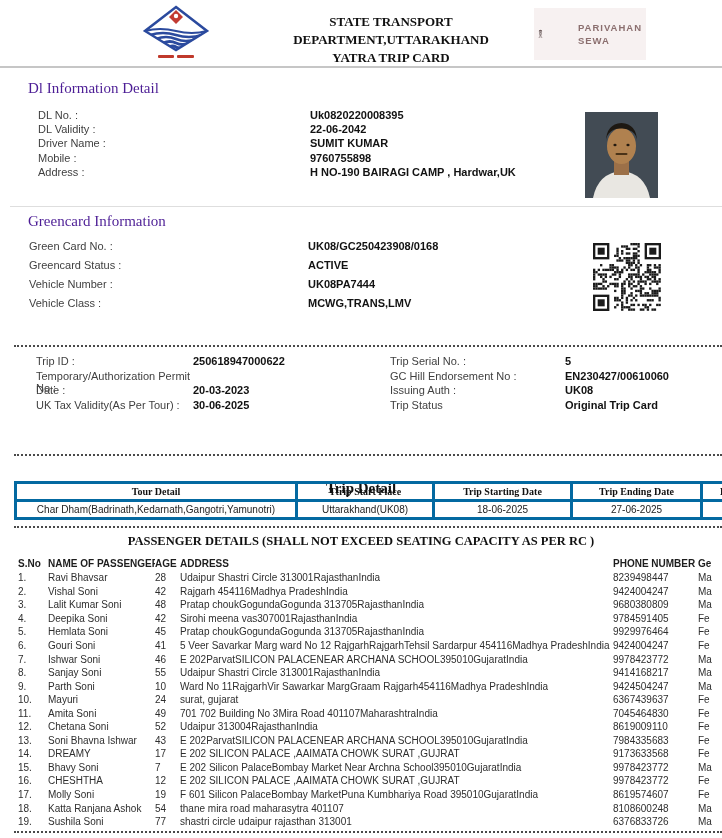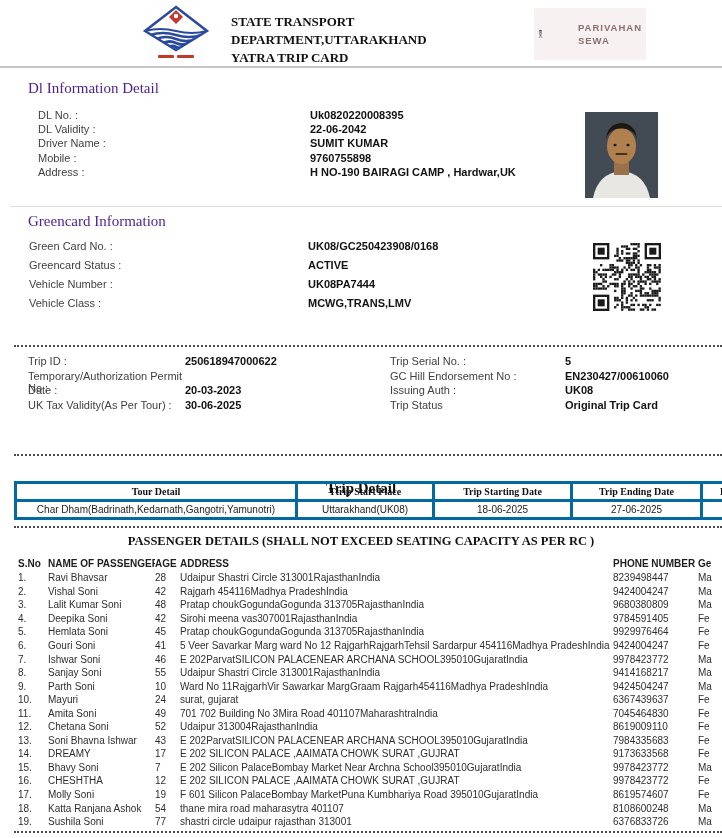--- a/index.html
+++ b/index.html
@@ -3,21 +3,21 @@
 <meta charset="utf-8">
 <style>
   * { margin:0; padding:0; box-sizing:border-box; }
   html,body { background:#fff; }
   body { width:722px; height:838px; overflow:hidden; position:relative;
          font-family:"Liberation Sans", sans-serif; color:#222; }
   .page { position:absolute; left:0; top:0; width:722px; height:838px; background:#fff; }
 
   
   .uk-logo { position:absolute; left:140px; top:4px; }
-  .header-title { position:absolute; left:231px; top:13px; width:320px; 
+  .header-title { position:absolute; left:231px; top:13px; width:320px; text-align:center;
                   font-family:"Liberation Serif", serif; font-weight:bold; font-size:13px;
                   line-height:18px; color:#111; }
   .parivahan { position:absolute; left:534px; top:8px; width:112px; height:52px;
                background:#f7f1f1; display:flex; align-items:center; padding:2px 4px;gap:29px; }
   .parivahan-text { margin-left:6px; font-weight:bold; font-size:9.5px; letter-spacing:1px;
                     color:#8b6f6f; line-height:13px; }
   .sep-header { position:absolute; left:0; top:66px; width:722px; height:2px; background:#c6c6c6; }
   .sep-dl { position:absolute; left:10px; top:206px; width:712px; height:1px; background:#dedede; }
 
   
@@ -29,21 +29,21 @@
   .field-row { display:flex; align-items:flex-start; }
   .field-label { color:#3f3f3f; flex:0 0 auto; }
   .field-value { font-weight:bold; color:#121212; white-space:nowrap; }
   .dl-fields { left:38px; top:109px; }
   .dl-fields .field-row { height:14.2px; }
   .dl-fields .field-label { width:272px; }
   .gc-fields { left:29px; top:240px; }
   .gc-fields .field-row { height:19px; }
   .gc-fields .field-label { width:279px; }
   .trip-left { left:28px; top:355px; }
-  .trip-left .field-row { height:14.6px; }
+  .trip-left .field-row { height:14.6px;margin-left:8px; }
   .trip-left .field-label { width:157px; }
   .trip-right { left:390px; top:355px; }
   .trip-right .field-row { height:14.6px; }
   .trip-right .field-label { width:175px; }
 
   .photo { position:absolute; left:585px; top:112px; width:73px; height:86px; }
   .qr { position:absolute; left:593px; top:243px; width:68px; height:68px; }
 
   .dotted { position:absolute; left:14px; width:708px; height:0; border-top:2px dotted #4a4a4a; }
   .dotted-trip-top { top:345px; }

